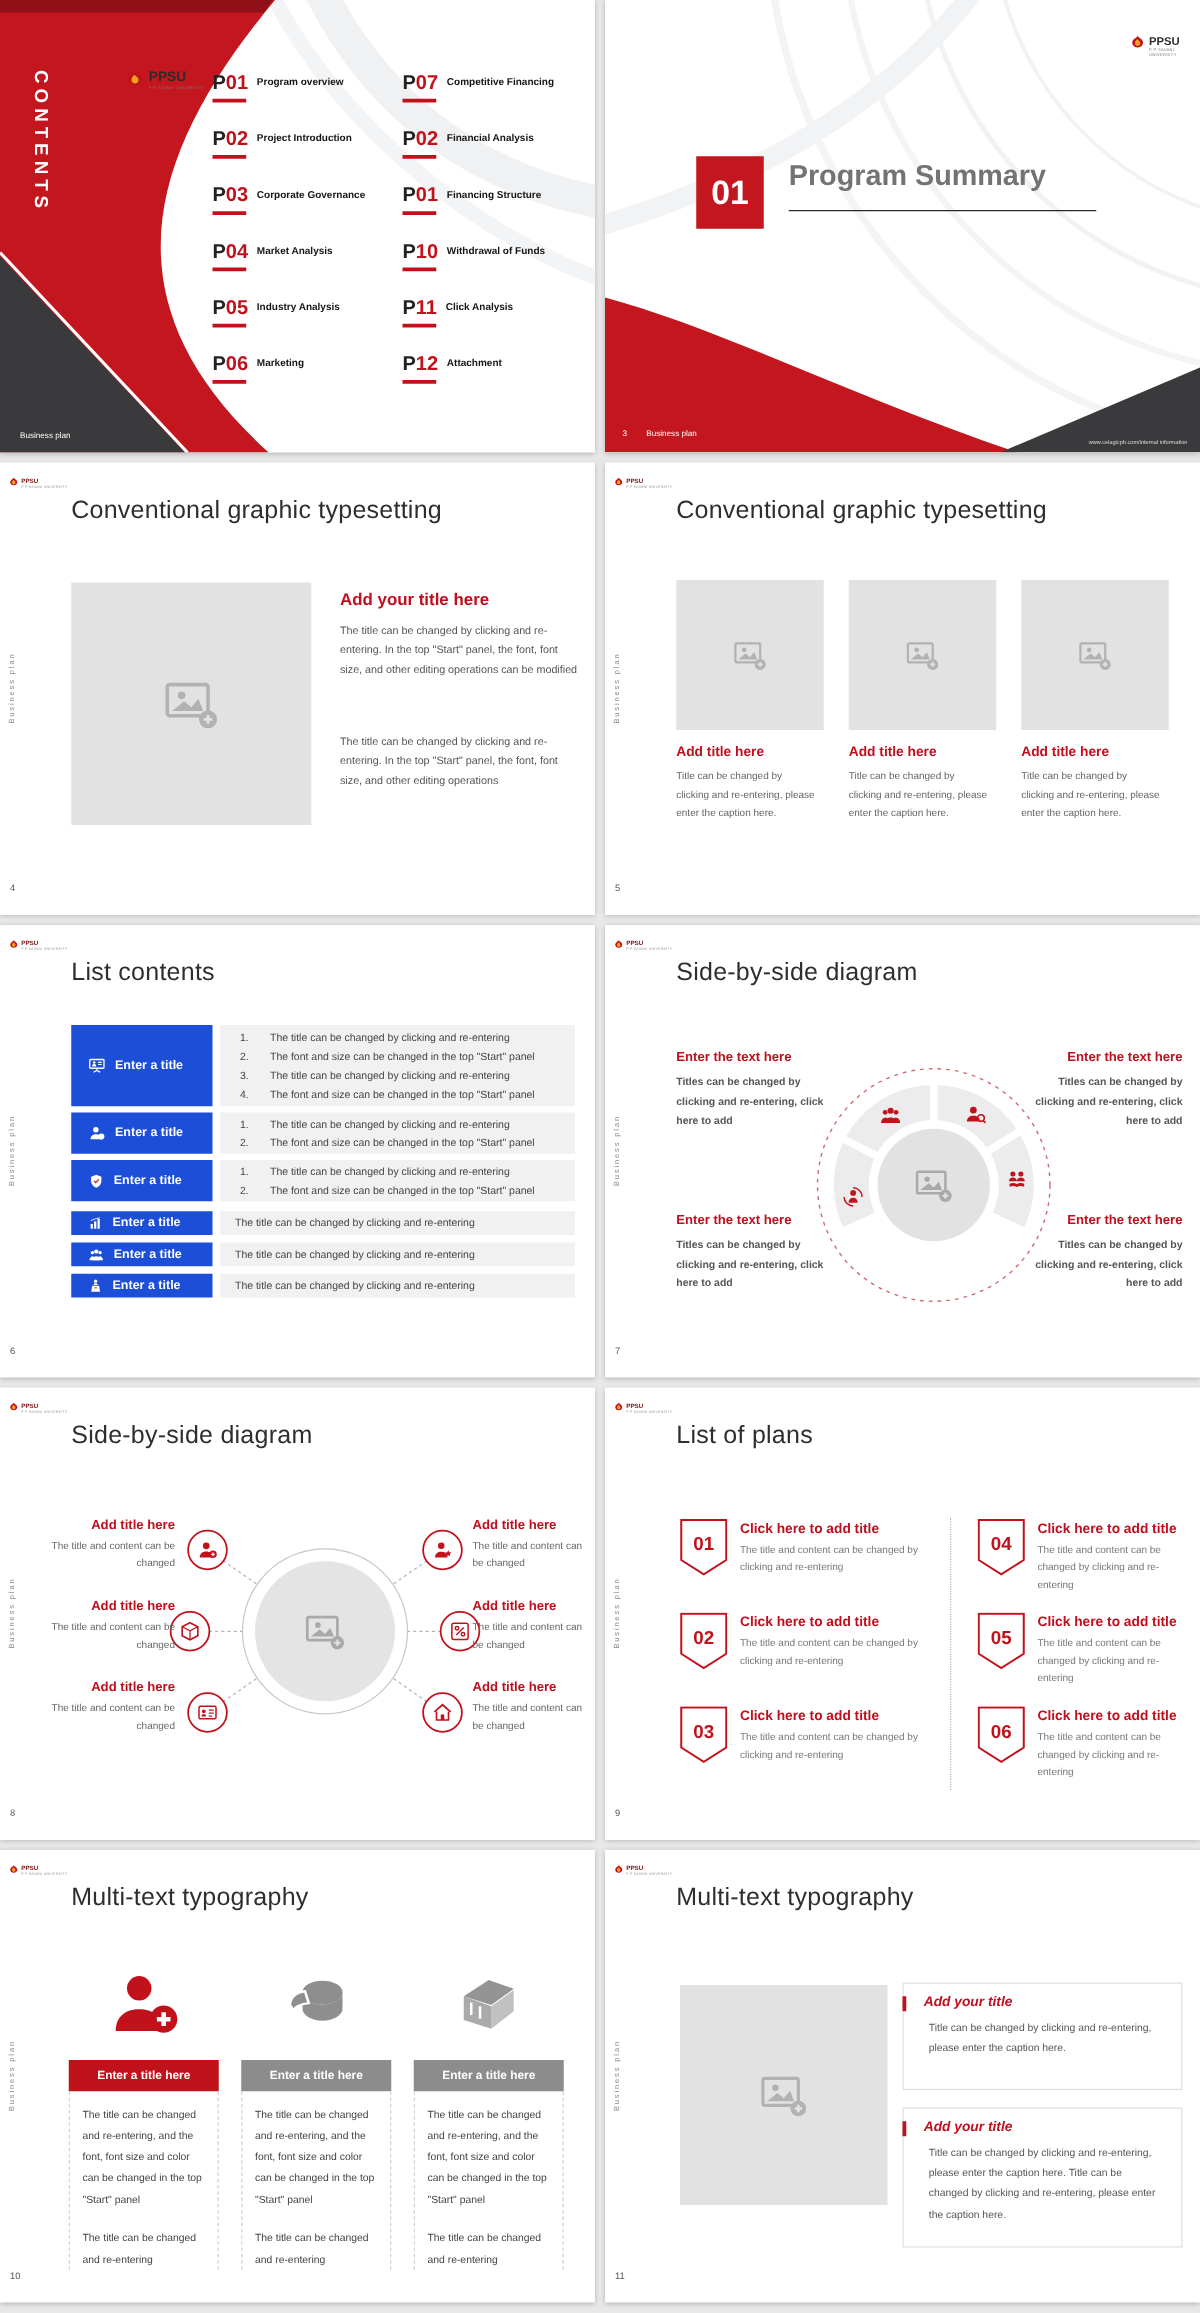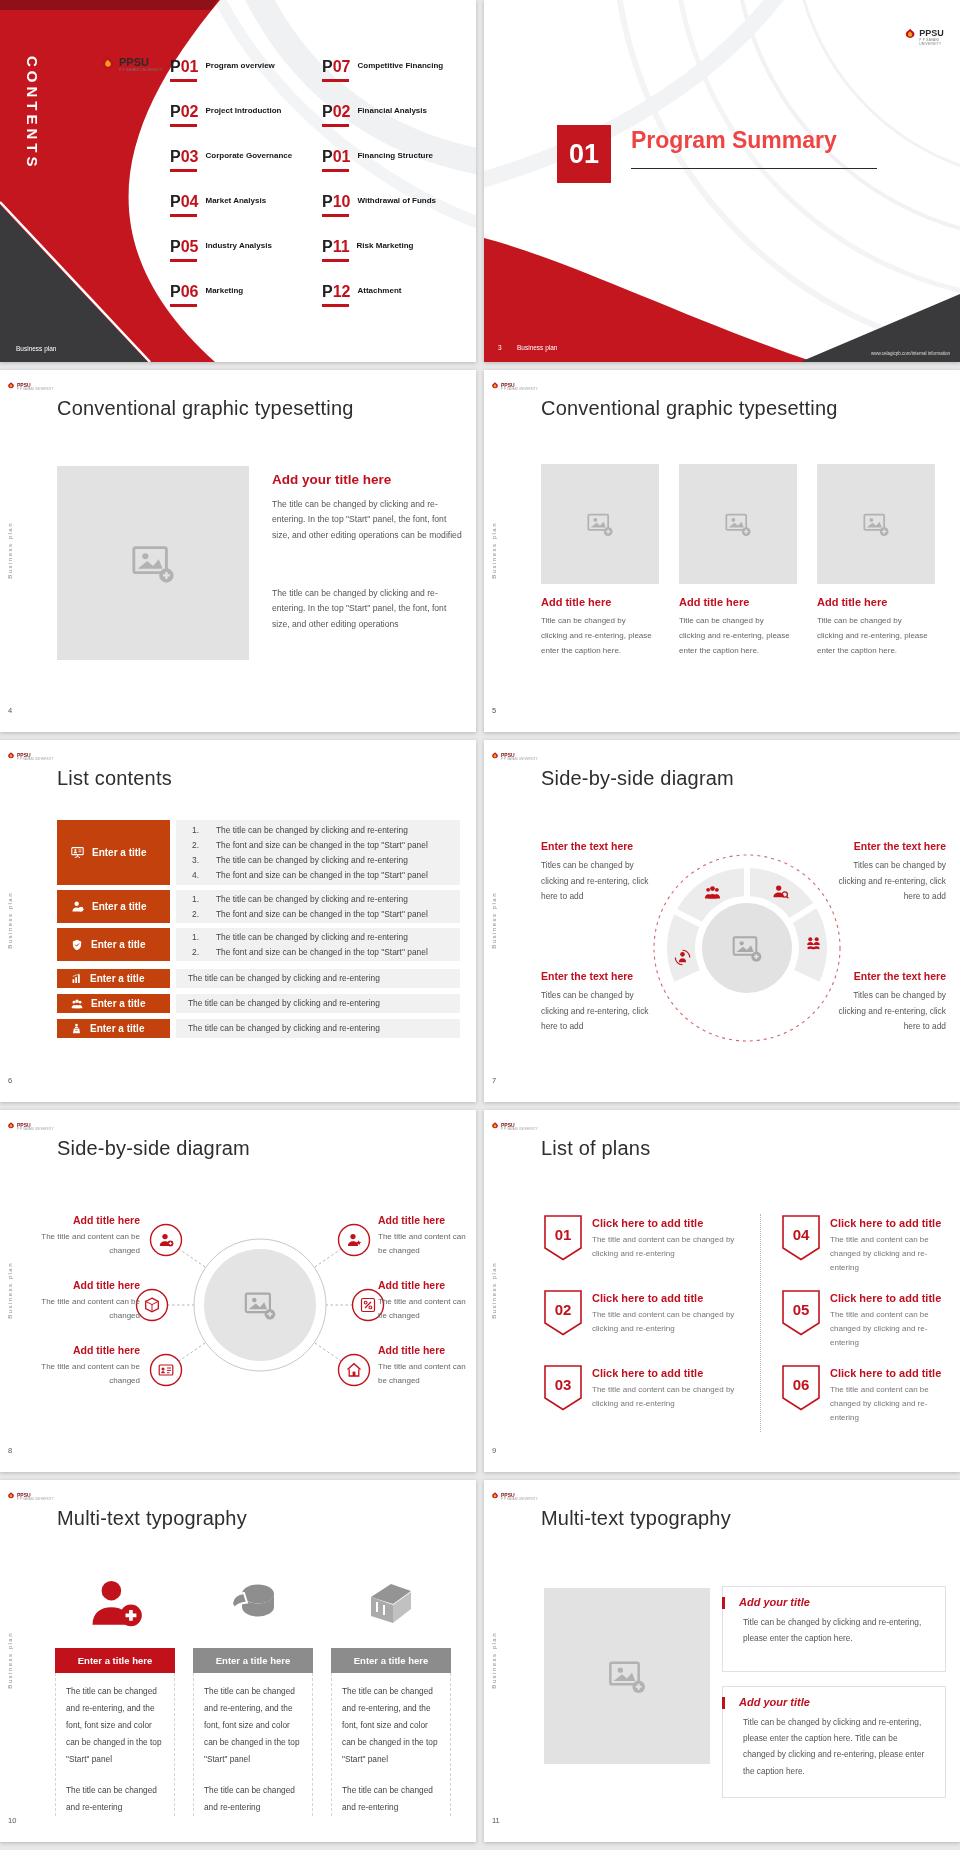--- a/index.html
+++ b/index.html
@@ -28,35 +28,35 @@
   .c-num{font-size:16px;font-weight:bold;color:#222;line-height:17px;}
   .c-num .d{color:#c1121c;}
   .c-num::after{content:'';display:block;width:27px;height:2.5px;background:#c1121c;margin-top:4px;}
   .c-label{font-size:8px;font-weight:bold;color:#151515;margin-top:3px;width:100px;line-height:1.25;}
   .vcontents{position:absolute;left:24px;top:56px;writing-mode:vertical-rl;font-size:15px;font-weight:bold;
              color:#fff;letter-spacing:4px;}
   .s1footer{position:absolute;left:16px;top:345px;font-size:6.5px;color:#fff;}
   
   .numbox{position:absolute;left:73px;top:125px;width:54px;height:58px;background:#c4161e;color:#fff;
           display:flex;align-items:center;justify-content:center;font-size:27px;font-weight:bold;}
-  .sectitle{position:absolute;left:147px;top:127px;font-size:23px;font-weight:bold;color:#ef4444;}
+  .sectitle{position:absolute;left:147px;top:127px;font-size:23px;font-weight:bold;color:#737373;}
   .secline{position:absolute;left:147px;top:168px;width:246px;height:1px;background:#2b2b2b;}
   .seccap{position:absolute;left:148px;top:179px;font-size:10.5px;line-height:1.9;color:#3f3f3f;}
   .s2page{position:absolute;left:14px;top:344px;font-size:6.5px;color:#fff;}
   .s2plabel{position:absolute;left:33px;top:344px;font-size:6.5px;color:#fff;}
   .s2url{position:absolute;right:10px;top:351px;font-size:4.5px;color:rgba(255,255,255,.78);}
   
   .h13{font-size:13.5px;font-weight:bold;color:#c00f1e;}
   .h11{font-size:11px;font-weight:bold;color:#c00f1e;}
   .h105{font-size:10.5px;font-weight:bold;color:#c00f1e;}
   .t86{font-size:8.6px;line-height:1.78;color:#555;}
-  .t84{font-size:8.4px;line-height:1.85;color:#555;}
+  .t84{font-size:8.4px;line-height:1.85;color:#555;font-weight:bold;}
   .t80{font-size:8px;line-height:1.85;color:#666;}
   
-  .lc-btn{position:absolute;left:57px;width:113px;background:#c2410c;color:#fff;display:flex;
+  .lc-btn{position:absolute;left:57px;width:113px;background:#1d4ed8;color:#fff;display:flex;
           align-items:center;gap:8px;padding-left:14px;box-sizing:border-box;}
   .lc-btn .lbl{font-size:10px;font-weight:bold;}
   .lc-panel{position:absolute;left:176px;width:284px;background:#f1f1f1;display:flex;flex-direction:column;
             justify-content:center;font-size:8.4px;color:#444;}
   .lc-line{display:flex;line-height:15px;}
   .lc-line .n{width:24px;padding-left:16px;flex:none;}
   .lc-line .t{flex:1;}
   .lc-single{padding-left:12px;line-height:15px;}
   
   .badge text{font-size:15px;font-weight:bold;fill:#c1121c;text-anchor:middle;font-family:"Liberation Sans",sans-serif;}
@@ -243,21 +243,21 @@
   <div class="c-item" style="left:322px;top:148px">
     <div class="c-num"><span>P</span><span class="d">01</span></div>
     <div class="c-label">Financing Structure</div>
   </div>
   <div class="c-item" style="left:322px;top:193px">
     <div class="c-num"><span>P</span><span class="d">10</span></div>
     <div class="c-label">Withdrawal of Funds</div>
   </div>
   <div class="c-item" style="left:322px;top:238px">
     <div class="c-num"><span>P</span><span class="d">11</span></div>
-    <div class="c-label">Risk Marketing</div>
+    <div class="c-label">Click Analysis</div>
   </div>
   <div class="c-item" style="left:322px;top:283px">
     <div class="c-num"><span>P</span><span class="d">12</span></div>
     <div class="c-label">Attachment</div>
   </div>
   <div class="s1footer">Business plan</div>
 </div>
 
 <div class="slide" style="left:484px;top:0">
   <svg class="bg" width="476" height="362">

